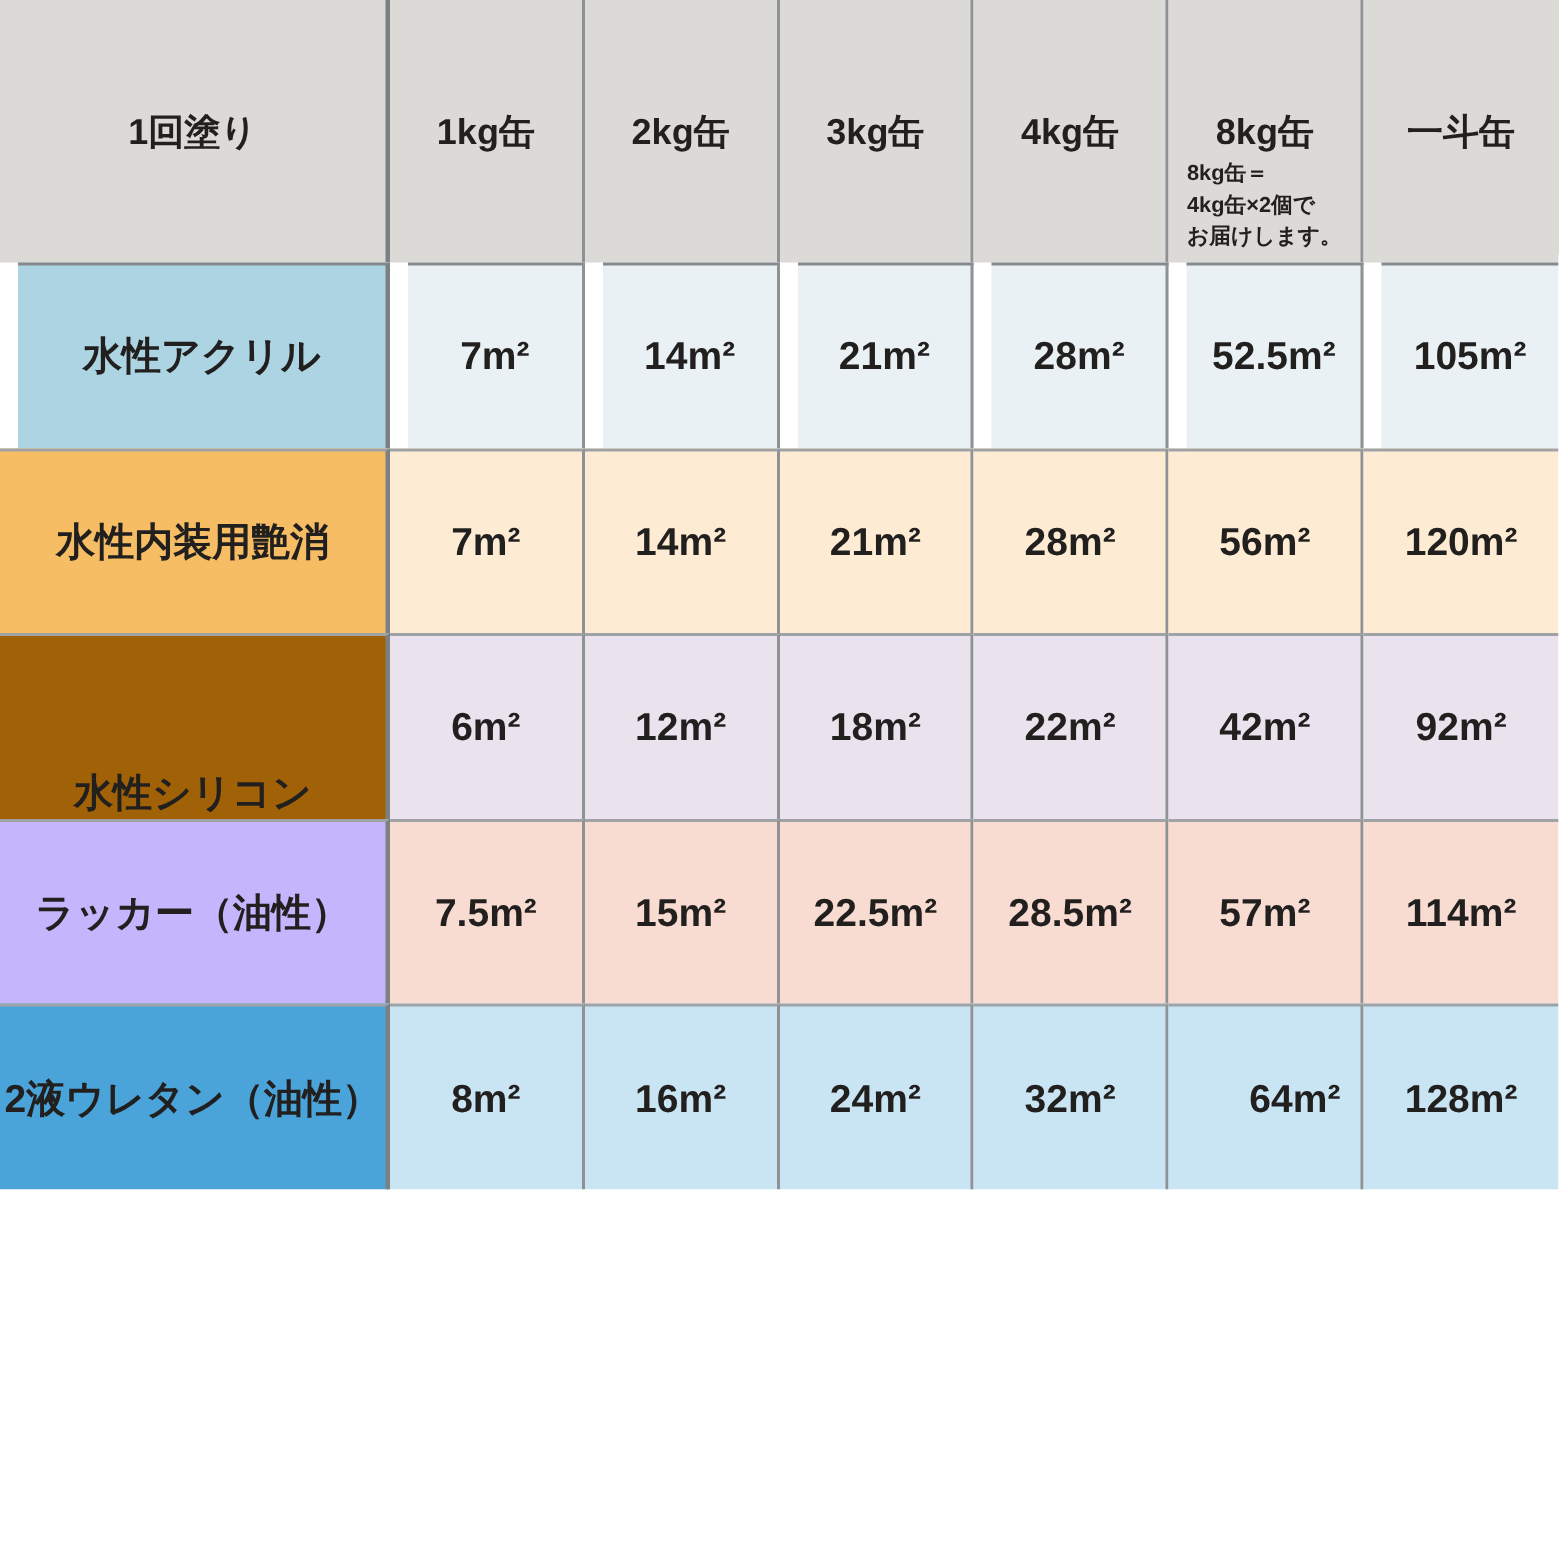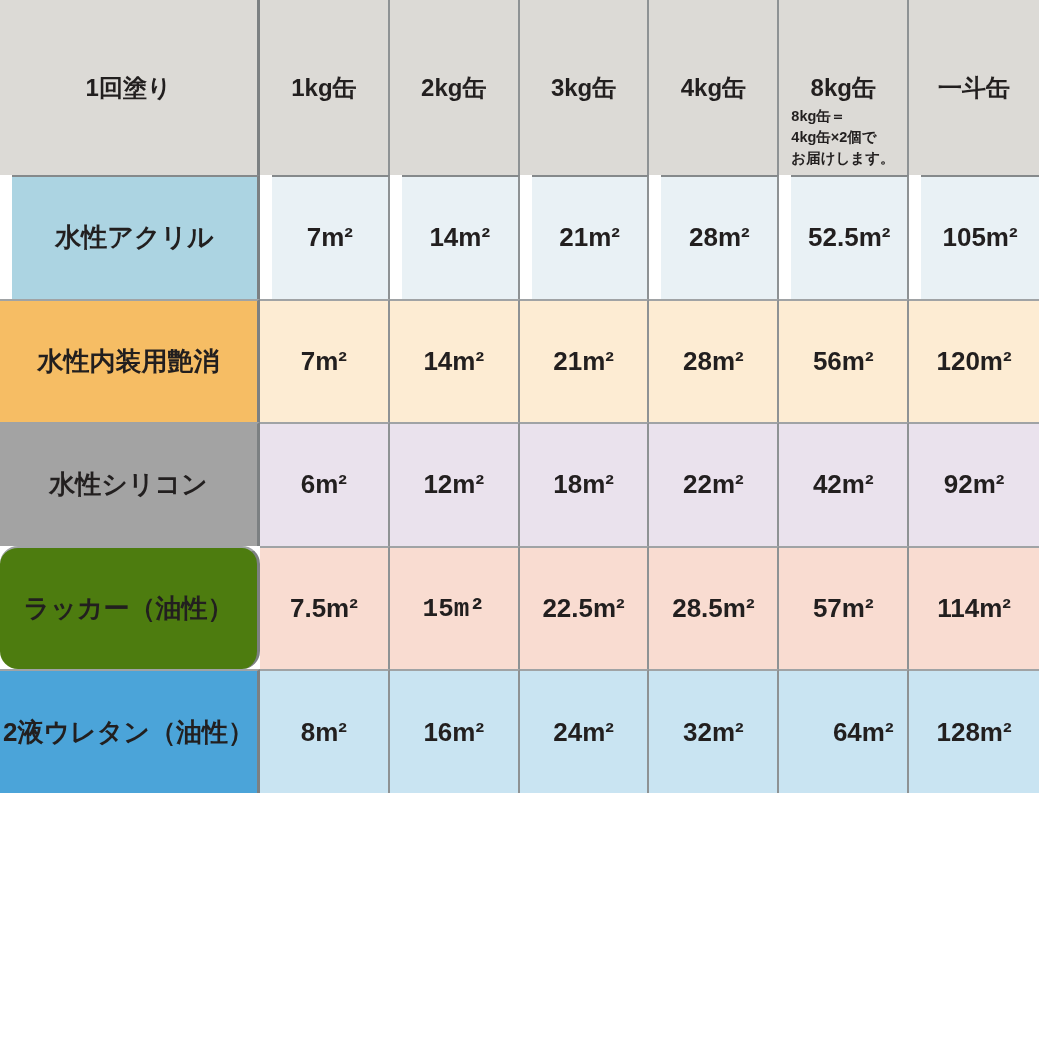--- a/index.html
+++ b/index.html
@@ -115,21 +115,21 @@
   <div class="cell value-cell v-line r-body" style="background-color: rgb(253, 236, 211);">
       <span>28m²</span>
     </div>
   <div class="cell value-cell v-line r-body" style="background-color: rgb(253, 236, 211);">
       <span>56m²</span>
     </div>
   <div class="cell value-cell r-body" style="background-color: rgb(253, 236, 211);">
       <span>120m²</span>
     </div>
 
-  <div class="cell row-label label-col r-body" style="background-color: #a3a3a3;">
+  <div class="cell row-label label-col r-body" style="background-color: #a16207; align-items: flex-end;">
     <span>水性シリコン</span>
   </div>
   <div class="cell value-cell v-line r-body" style="background-color: rgb(234, 226, 237);">
       <span>6m²</span>
     </div>
   <div class="cell value-cell v-line r-body" style="background-color: rgb(234, 226, 237);">
       <span>12m²</span>
     </div>
   <div class="cell value-cell v-line r-body" style="background-color: rgb(234, 226, 237);">
       <span>18m²</span>
@@ -137,27 +137,27 @@
   <div class="cell value-cell v-line r-body" style="background-color: rgb(234, 226, 237);">
       <span>22m²</span>
     </div>
   <div class="cell value-cell v-line r-body" style="background-color: rgb(234, 226, 237);">
       <span>42m²</span>
     </div>
   <div class="cell value-cell r-body" style="background-color: rgb(234, 226, 237);">
       <span>92m²</span>
     </div>
 
-  <div class="cell row-label label-col r-body" style="background-color: #4d7c0f; border-radius: 18px;">
+  <div class="cell row-label label-col r-body" style="background-color: #c4b5fd;">
     <span>ラッカー（油性）</span>
   </div>
   <div class="cell value-cell v-line r-body" style="background-color: rgb(249, 220, 209);">
       <span>7.5m²</span>
     </div>
-  <div class="cell value-cell v-line r-body" style="background-color: rgb(249, 220, 209); font-family: Liberation Mono, monospace;">
+  <div class="cell value-cell v-line r-body" style="background-color: rgb(249, 220, 209);">
       <span>15m²</span>
     </div>
   <div class="cell value-cell v-line r-body" style="background-color: rgb(249, 220, 209);">
       <span>22.5m²</span>
     </div>
   <div class="cell value-cell v-line r-body" style="background-color: rgb(249, 220, 209);">
       <span>28.5m²</span>
     </div>
   <div class="cell value-cell v-line r-body" style="background-color: rgb(249, 220, 209);">
       <span>57m²</span>

